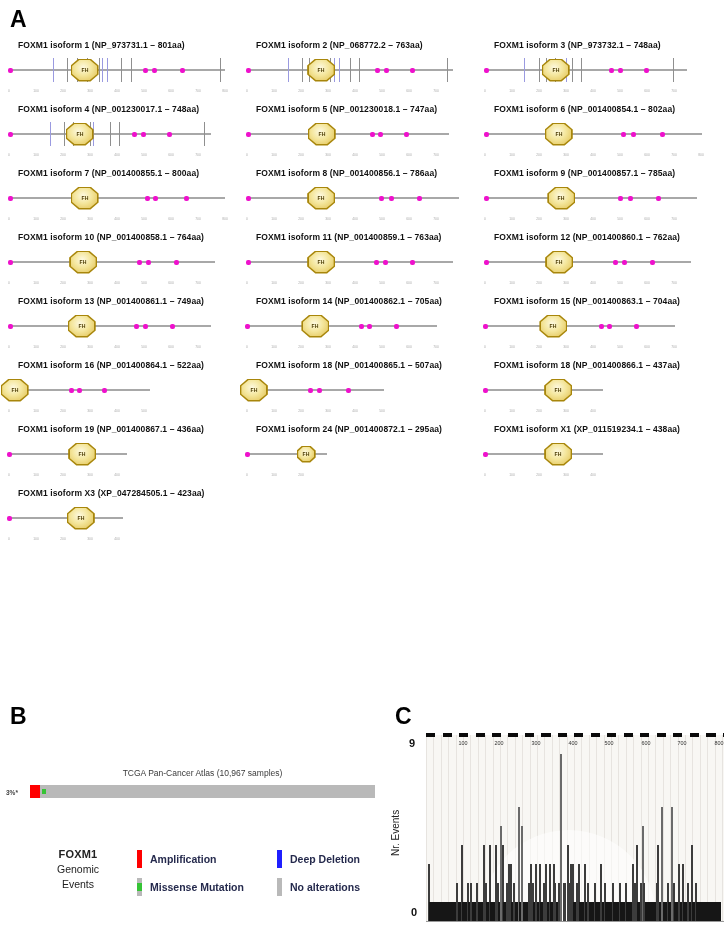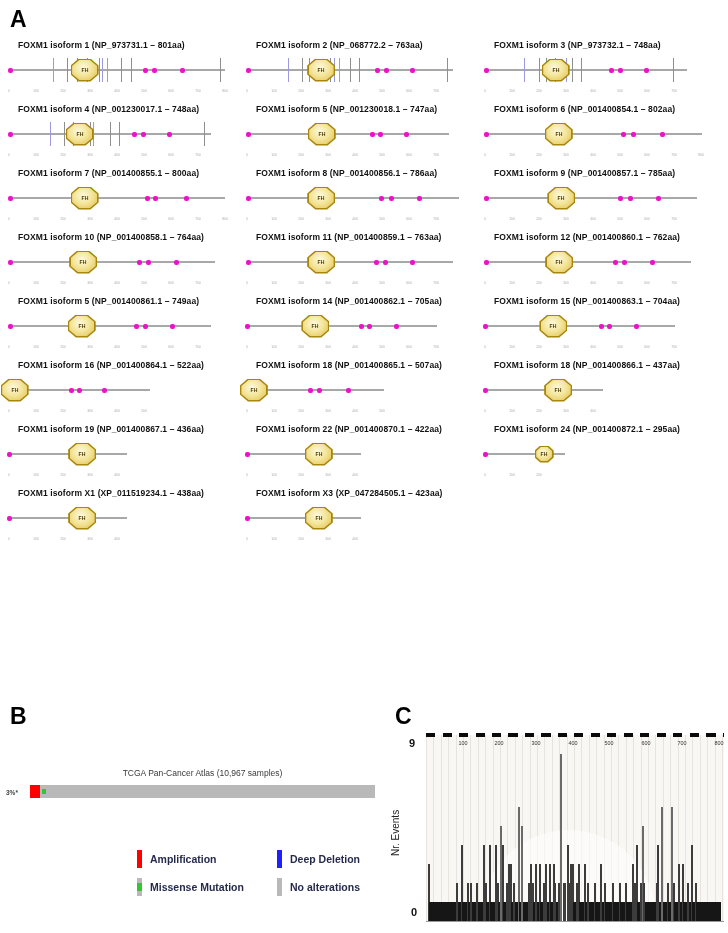--- a/index.html
+++ b/index.html
@@ -383,21 +383,21 @@
           <span class="iso-tick" style="left: 27.0341px;">100</span>
           <span class="iso-tick" style="left: 54.0682px;">200</span>
           <span class="iso-tick" style="left: 81.1024px;">300</span>
           <span class="iso-tick" style="left: 108.136px;">400</span>
           <span class="iso-tick" style="left: 135.171px;">500</span>
           <span class="iso-tick" style="left: 162.205px;">600</span>
           <span class="iso-tick" style="left: 189.239px;">700</span>
         </div>
       </div>
       <div class="iso-cell">
-        <div class="iso-title">FOXM1 isoform 5 (NP_001400861.1 – 749aa)</div>
+        <div class="iso-title">FOXM1 isoform 13 (NP_001400861.1 – 749aa)</div>
         <div class="iso-diagram" style="width: 202px;">
           <div class="iso-line" style="left: 0px; width: 202px;"></div>
           <div class="iso-dot" style="left: -1.49px;"></div>
           <div class="iso-dot" style="left: 124.76px;"></div>
           <div class="iso-dot" style="left: 133.85px;"></div>
           <div class="iso-dot" style="left: 161.12px;"></div>
           <div class="fh-outer" style="width: 28px; height: 23px; left: 58.72px; top: 4.5px;">
             <div class="fh-inner">
               <span class="fh-text">FH</span>
             </div>
@@ -540,39 +540,20 @@
         </div>
         <div class="iso-ticks">
           <span class="iso-tick" style="left: 0px;">0</span>
           <span class="iso-tick" style="left: 27.0642px;">100</span>
           <span class="iso-tick" style="left: 54.1284px;">200</span>
           <span class="iso-tick" style="left: 81.1927px;">300</span>
           <span class="iso-tick" style="left: 108.257px;">400</span>
         </div>
       </div>
       <div class="iso-cell">
-        <div class="iso-title">FOXM1 isoform 22 (NP_001400870.1 – 422aa)</div>
-        <div class="iso-diagram" style="width: 114px;">
-          <div class="iso-line" style="left: 0px; width: 114px;"></div>
-          <div class="iso-dot" style="left: -1.93px;"></div>
-          <div class="fh-outer" style="width: 28px; height: 23px; left: 57.82px; top: 4.5px;">
-            <div class="fh-inner">
-              <span class="fh-text">FH</span>
-            </div>
-          </div>
-        </div>
-        <div class="iso-ticks">
-          <span class="iso-tick" style="left: 0px;">0</span>
-          <span class="iso-tick" style="left: 27.0142px;">100</span>
-          <span class="iso-tick" style="left: 54.0284px;">200</span>
-          <span class="iso-tick" style="left: 81.0427px;">300</span>
-          <span class="iso-tick" style="left: 108.057px;">400</span>
-        </div>
-      </div>
-      <div class="iso-cell">
         <div class="iso-title">FOXM1 isoform 24 (NP_001400872.1 – 295aa)</div>
         <div class="iso-diagram" style="width: 80px;">
           <div class="iso-line" style="left: 0px; width: 80px;"></div>
           <div class="iso-dot" style="left: -2.1px;"></div>
           <div class="fh-outer" style="width: 19px; height: 17px; left: 49.7px; top: 7.5px;">
             <div class="fh-inner">
               <span class="fh-text">FH</span>
             </div>
           </div>
         </div>
@@ -621,20 +602,25 @@
         </div>
       </div>
     </div>
 
   <div class="panel-label" style="left:10px;top:703px;">B</div>
   <div id="tcga-title">TCGA Pan-Cancer Atlas (10,967 samples)</div>
   <div id="pct-label">3%*</div>
   <div id="tcga-bar">
     <div id="amp-seg"></div>
     <div id="mis-seg"></div>
+  </div>
+  <div id="gene-label">
+    <div class="g0">FOXM1</div>
+    <div class="g1">Genomic</div>
+    <div class="g2">Events</div>
   </div>
 
   <div class="legend-item" style="left:137px;top:850px;">
     <div class="legend-swatch" style="background:#ff0000;"></div>
     <div class="legend-text">Amplification</div>
   </div>
   <div class="legend-item" style="left:277px;top:850px;">
     <div class="legend-swatch" style="background:#1f1fff;"></div>
     <div class="legend-text">Deep Deletion</div>
   </div>

